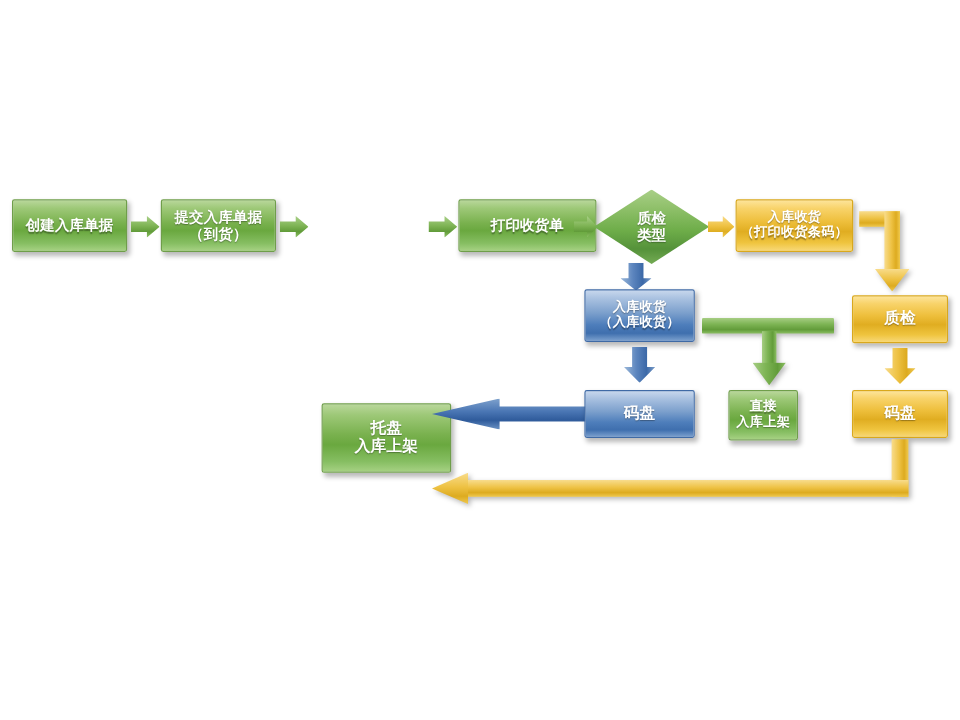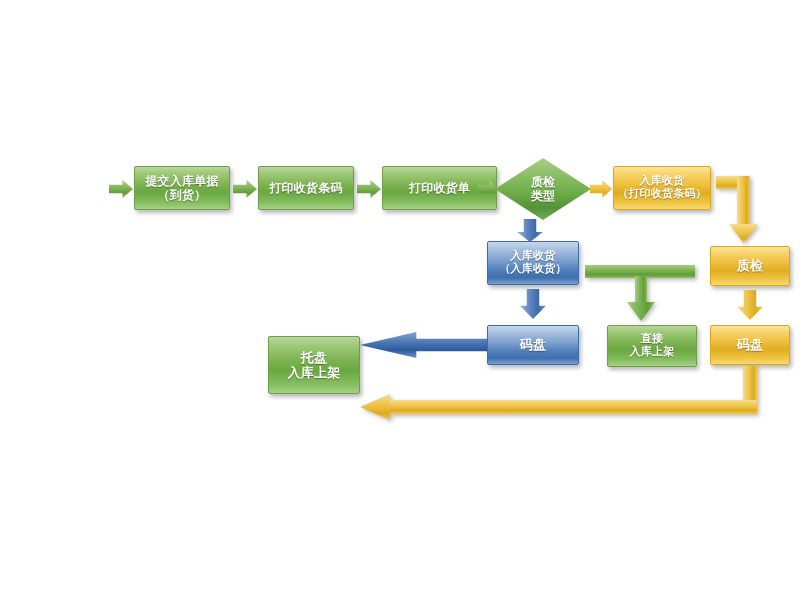--- a/index.html
+++ b/index.html
@@ -129,35 +129,35 @@
 
   .fs11 { font-size: 11px; }
   .fs12 { font-size: 12px; }
   .fs13 { font-size: 13px; }
 </style>
 </head>
 <body>
 
 <div id="canvas">
 
+  <div class="node green fs12" style="left:10px; top:166px; width:96px; height:44px;">
+    <span class="lbl">创建入库单据</span>
+  </div>
 
   <div class="arrow-r g" style="left:109px; top:180px; width:24px; height:18px;"></div>
 
   <div class="node green fs12" style="left:134px; top:166px; width:96px; height:44px;">
     <span class="lbl">
       <span>提交入库单据</span><br>
       <span>（到货）</span>
     </span>
   </div>
 
   <div class="arrow-r g" style="left:233px; top:180px; width:24px; height:18px;"></div>
 
-  <div class="node green fs12" style="left:258px; top:166px; width:96px; height:44px;">
-    <span class="lbl">打印收货条码</span>
-  </div>
 
   <div class="arrow-r g" style="left:357px; top:180px; width:24px; height:18px;"></div>
 
   <div class="node green fs12" style="left:382px; top:166px; width:115px; height:44px;">
     <span class="lbl">打印收货单</span>
   </div>
 
   <div class="arrow-r g" style="left:478px; top:180px; width:20px; height:18px;"></div>
 
   <div class="diamond fs12" style="left:495px; top:158px; width:96px; height:62px;">
@@ -198,34 +198,34 @@
   <div class="tee" style="left:585px; top:265px; width:110px; height:58px;">
     <div class="bar"></div>
     <div class="stem" style="left:50px; width:12px; height:28px;"></div>
     <div class="head" style="left:42px; top:37px; width:28px; height:19px;"></div>
   </div>
 
   <div class="arrow-d b" style="left:520px; top:289px; width:26px; height:30px;"></div>
 
   <div class="arrow-d y" style="left:737px; top:290px; width:26px; height:30px;"></div>
 
-  <div class="node green fs13" style="left:268px; top:336px; width:92px; height:58px;">
+  <div class="node green fs13" style="left:268px; top:336px; width:108px; height:58px;">
     <span class="lbl">
       <span>托盘</span><br>
       <span>入库上架</span>
     </span>
   </div>
 
   <div class="arrow-l b" style="left:360px; top:332px; width:128px; height:26px;"></div>
 
   <div class="node blue fs13" style="left:487px; top:325px; width:92px; height:40px;">
     <span class="lbl">码盘</span>
   </div>
 
-  <div class="node green fs11" style="left:607px; top:325px; width:90px; height:42px;">
+  <div class="node green fs11" style="left:607px; top:325px; width:58px; height:42px;">
     <span class="lbl">
       <span>直接</span><br>
       <span>入库上架</span>
     </span>
   </div>
 
   <div class="node gold fs13" style="left:710px; top:325px; width:80px; height:40px;">
     <span class="lbl">码盘</span>
   </div>
 

